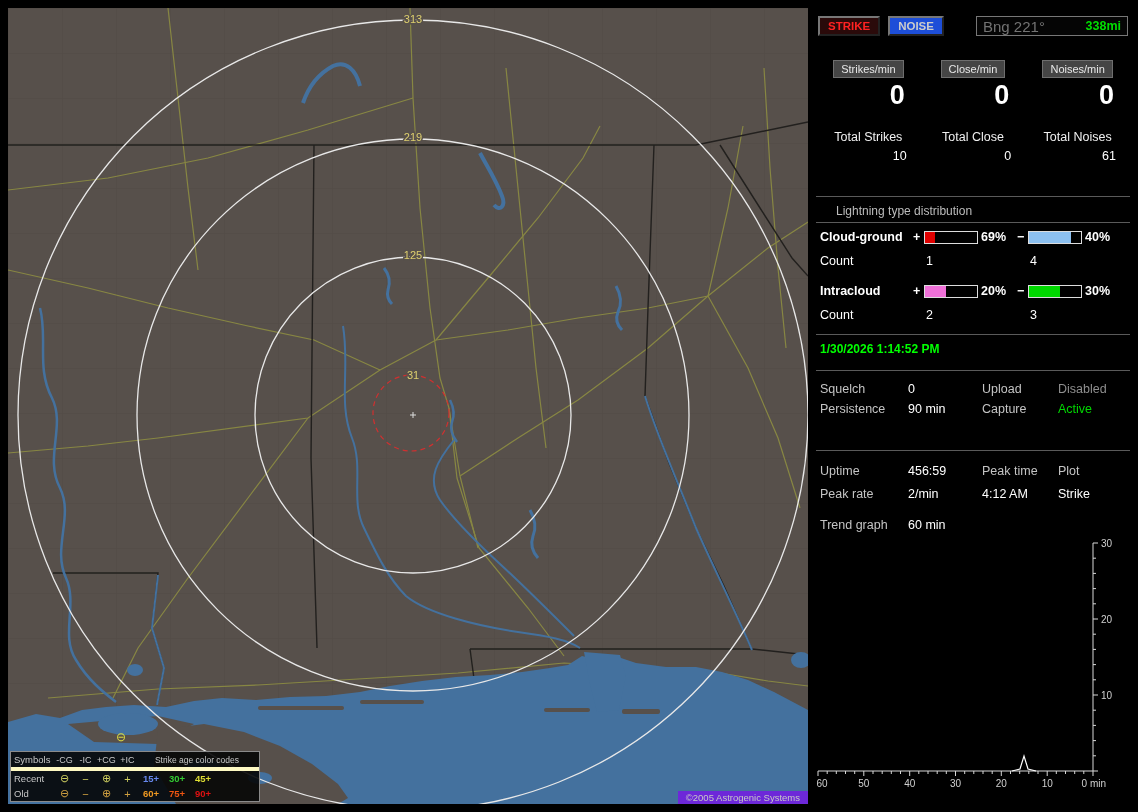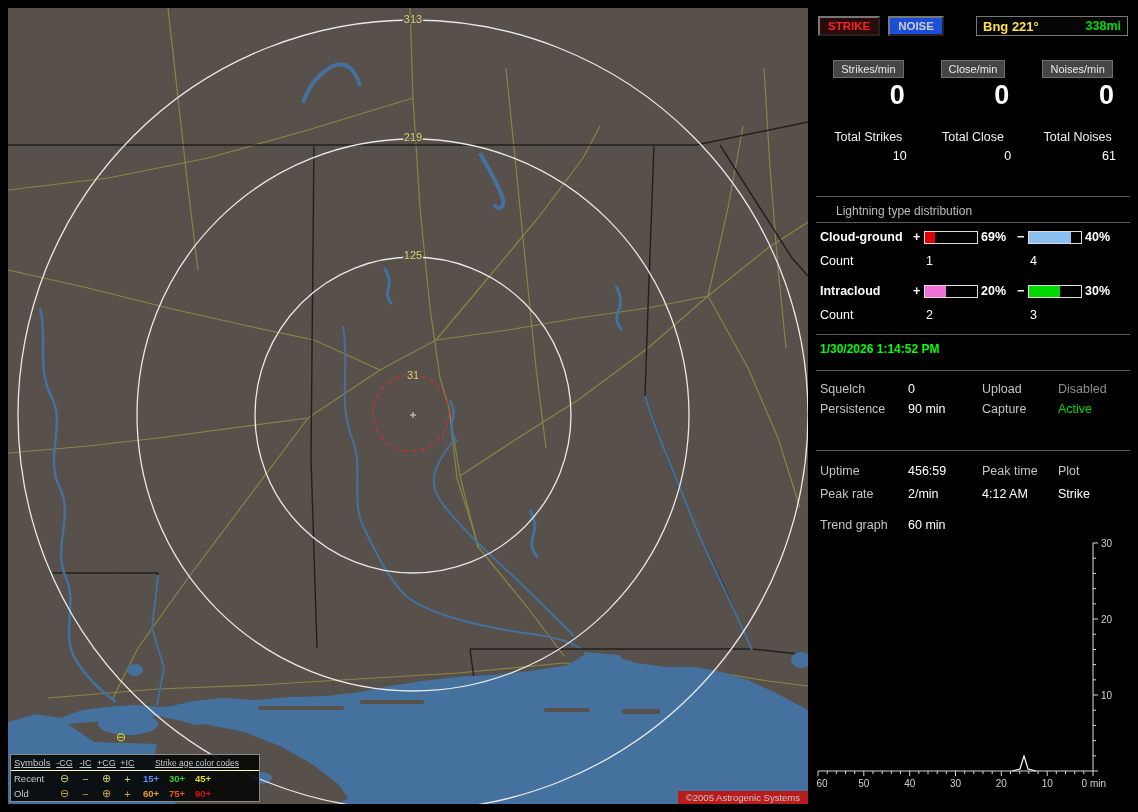--- a/index.html
+++ b/index.html
@@ -10,44 +10,44 @@
   
   .map{position:absolute;left:8px;top:8px;width:800px;height:796px;background:#57504b;}
   .map svg{display:block;}
   .ring-label{fill:#ddcf6e;font-size:11px;font-family:"Liberation Sans",sans-serif;
               stroke:#57504b;stroke-width:3px;paint-order:stroke;text-anchor:middle;}
   .strike-sym{fill:#d8d840;font-size:12px;text-anchor:middle;}
 
   .legend{position:absolute;left:2px;bottom:2px;width:248px;background:rgba(5,5,5,0.9);
           border:1px solid #8a8a8a;font-size:9.5px;color:#c8c8c8;z-index:5;}
   .lg-row{display:flex;align-items:center;height:15px;padding:0 3px;}
-  .lg-head{border-bottom:1px solid #fef9c3;text-decoration:underline;}
+  .lg-head{border-bottom:4px solid #fef9c3;}
   .lg-name{width:40px;}
   .lg-sym{width:21px;text-align:center;}
   .lg-sym.hdr{font-size:9px;color:#c8c8c8;}
   .lg-agehead{flex:1;text-align:center;font-size:8.5px;}
   .lg-age{width:26px;text-align:center;font-weight:bold;}
   .sym-recent{color:#d0d060;font-size:11px;}
   .sym-old{color:#d0a040;font-size:11px;}
   .a15{color:#6688ee}.a30{color:#33cc33}.a45{color:#dddd33}
   .a60{color:#ee9922}.a75{color:#ee5511}.a90{color:#dd1111}
 
-  .copyright{position:absolute;right:0;bottom:0;background:#b91c1c;color:#c8c8c8;
+  .copyright{position:absolute;right:0;bottom:0;background:#6d28d9;color:#c8c8c8;
              font-size:9.5px;padding:1px 8px;z-index:5;}
 
   
   .sidebar{position:absolute;left:816px;top:8px;width:314px;height:796px;color:#ddd;font-size:12.5px;}
   .sb-toprow{position:absolute;top:8px;left:2px;right:2px;height:20px;display:flex;align-items:center;}
   .btn{height:20px;border:2px outset #777;font-family:"Liberation Sans",sans-serif;
        font-size:11.5px;font-weight:bold;padding:0 8px;margin-right:8px;cursor:pointer;}
   .strike-btn{background:#2a0a0a;color:#ff2222;}
   .noise-btn{background:#1d4ed8;color:#cccccc;}
   .bng-panel{margin-left:auto;width:138px;height:18px;background:#050505;border:1px solid #777;
              display:flex;align-items:center;justify-content:space-between;padding:0 6px;}
-  .bng-label{color:#fde047;font-weight:bold;font-size:13px;}
+  .bng-label{color:#737373;font-weight:normal;font-size:15px;}
   .bng-dist{color:#00dd00;font-weight:bold;font-size:12.5px;}
 
   .rate-row,.totals-row{position:absolute;left:0;right:0;display:flex;}
   .rate-row{top:52px;}
   .totals-row{top:122px;}
   .sb-col{width:104.66px;display:flex;flex-direction:column;align-items:center;}
   .rate-chip{background:#454545;border:1px solid #6e6e6e;color:#e8e8e8;font-size:11px;
              padding:2px 7px;white-space:nowrap;}
   .rate-val{width:100%;text-align:right;padding-right:16px;box-sizing:border-box;
             font-size:27px;font-weight:bold;color:#fff;line-height:1;margin-top:4px;}

